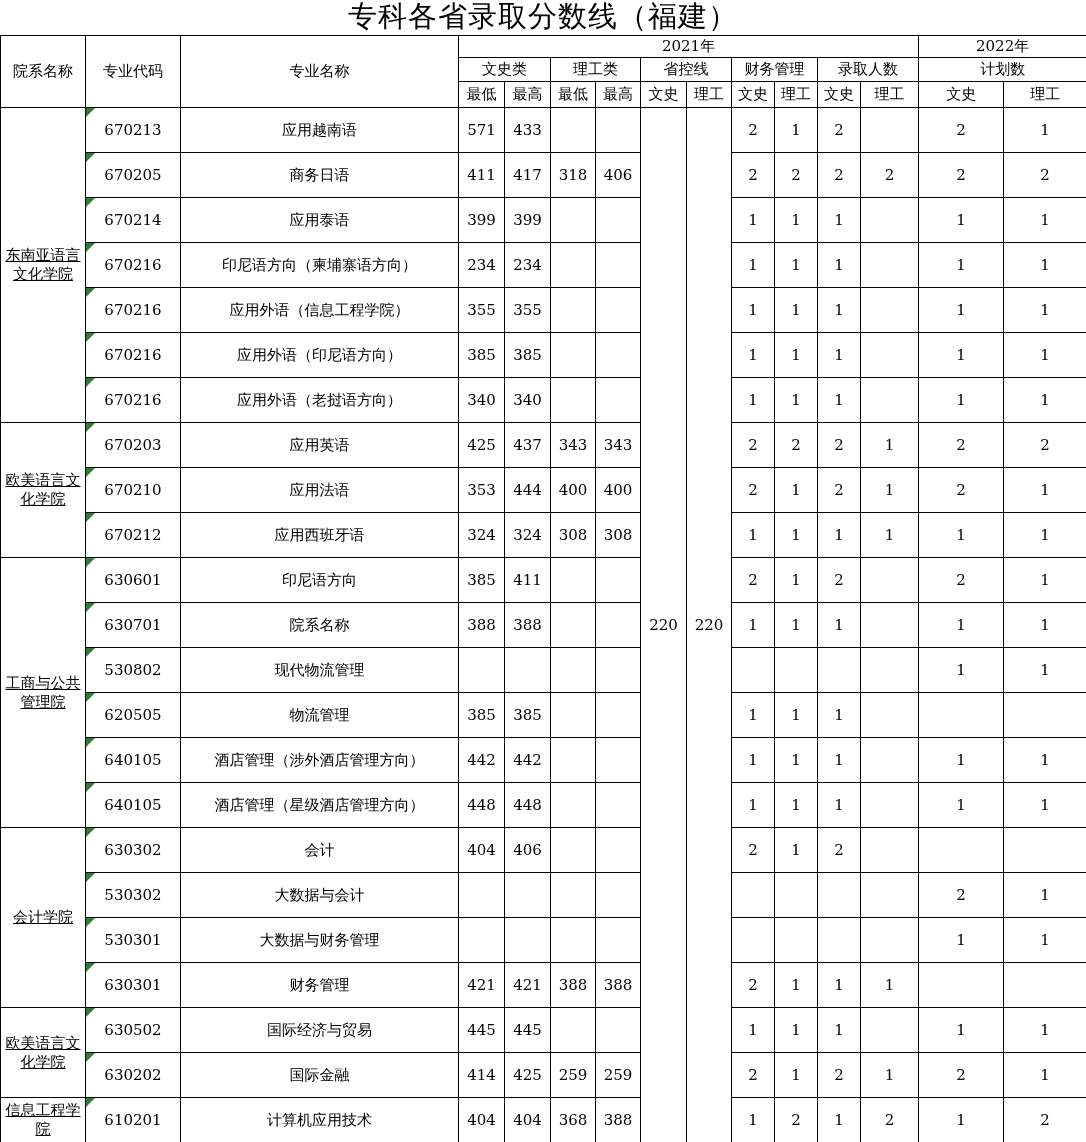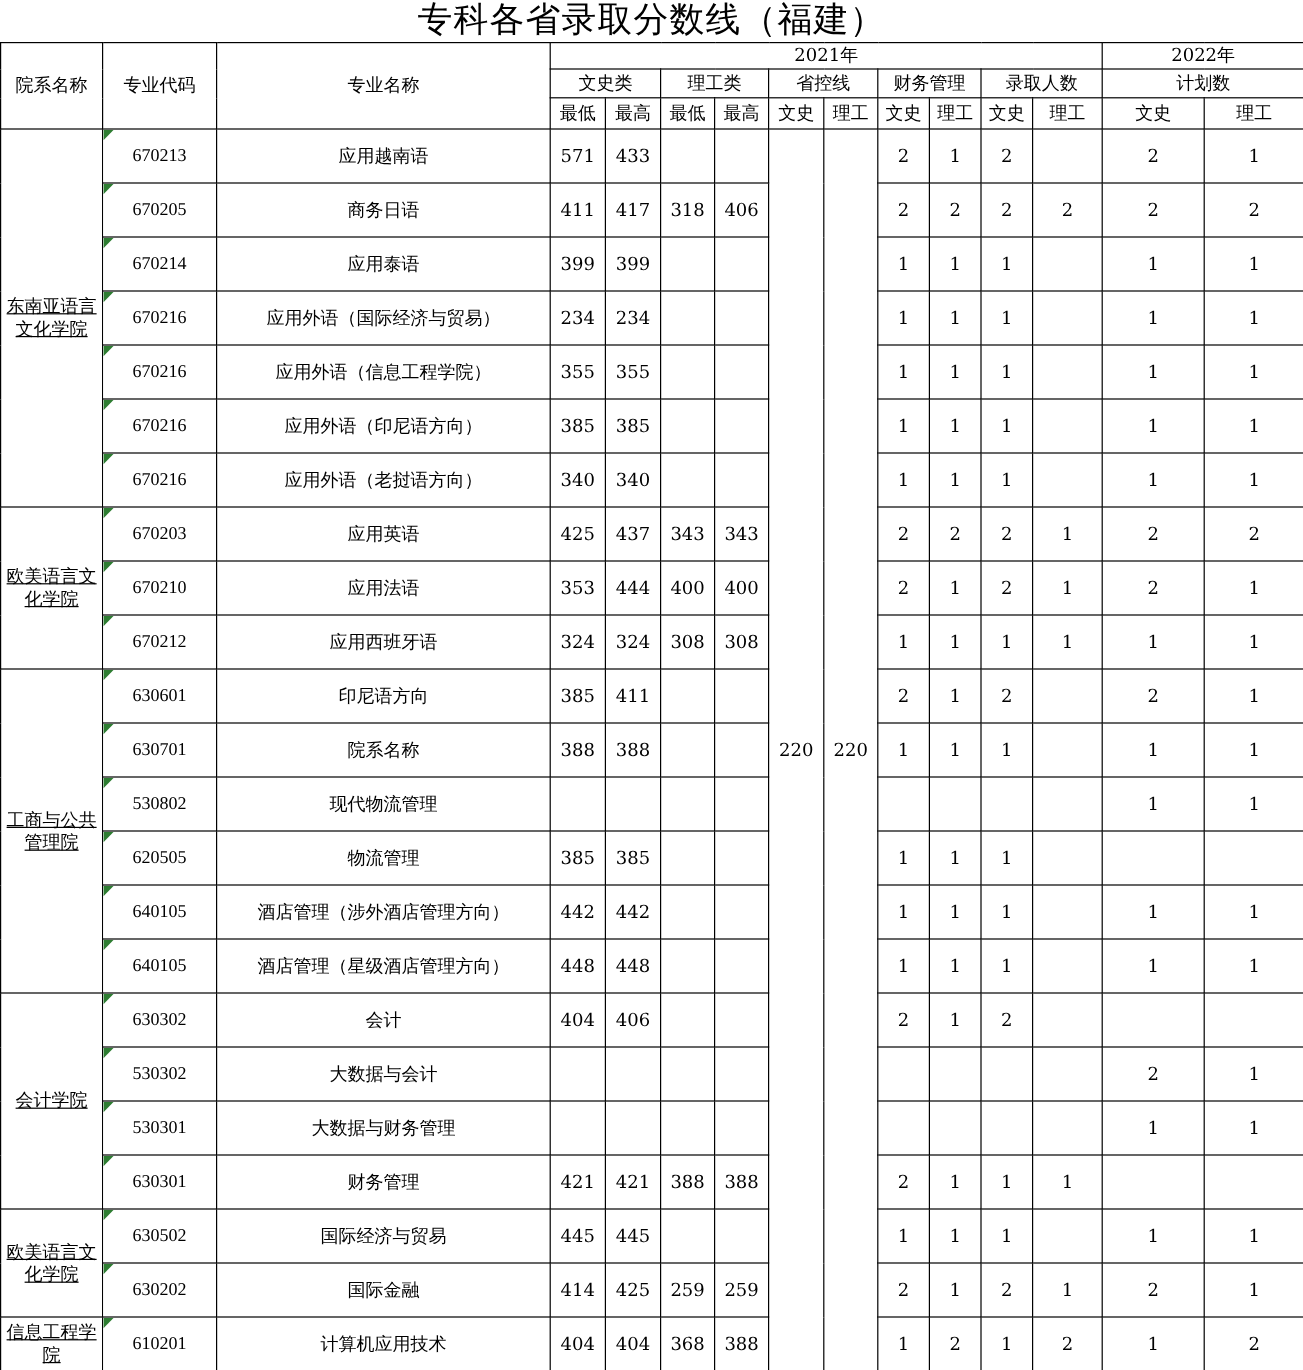--- a/index.html
+++ b/index.html
@@ -31,21 +31,21 @@
     background:#fff;
   }
   tr.h1 { height:22px; }
   tr.h2 { height:24px; }
   tr.h3 { height:26px;padding-left:24px; }
   tbody tr { height:45px; }
   .big { font-size:16px;margin-left:40px; }
   .br2 { border-right-width:2px; }
   .bb2 { border-bottom-width:2px; }
   .dept { line-height:1.25;text-decoration:underline; }
-  .code { position:relative;font-family:Liberation Serif, serif; }
+  .code { position:relative; }
   .right { text-align:right; padding-right:9px; }
   .tri {
     position:absolute; top:0; left:0;
     width:9px; height:9px;
     background:#2e7d32;
     -webkit-clip-path:polygon(0 0,100% 0,0 100%);
     clip-path:polygon(0 0,100% 0,0 100%);
   }
 </style>
 </head>
@@ -143,21 +143,21 @@
         <td></td>
         <td>1</td>
         <td>1</td>
         <td>1</td>
         <td class="br2"></td>
         <td class="right">1</td>
         <td class="right">1</td>
       </tr>
       <tr>
         <td class="big code br2">670216<span class="tri"></span></td>
-        <td class="big br2">应用外语（国际经济与贸易）</td>
+        <td class="big br2">印尼语方向（柬埔寨语方向）</td>
         <td>234</td>
         <td>234</td>
         <td></td>
         <td></td>
         <td>1</td>
         <td>1</td>
         <td>1</td>
         <td class="br2"></td>
         <td class="right">1</td>
         <td class="right">1</td>

